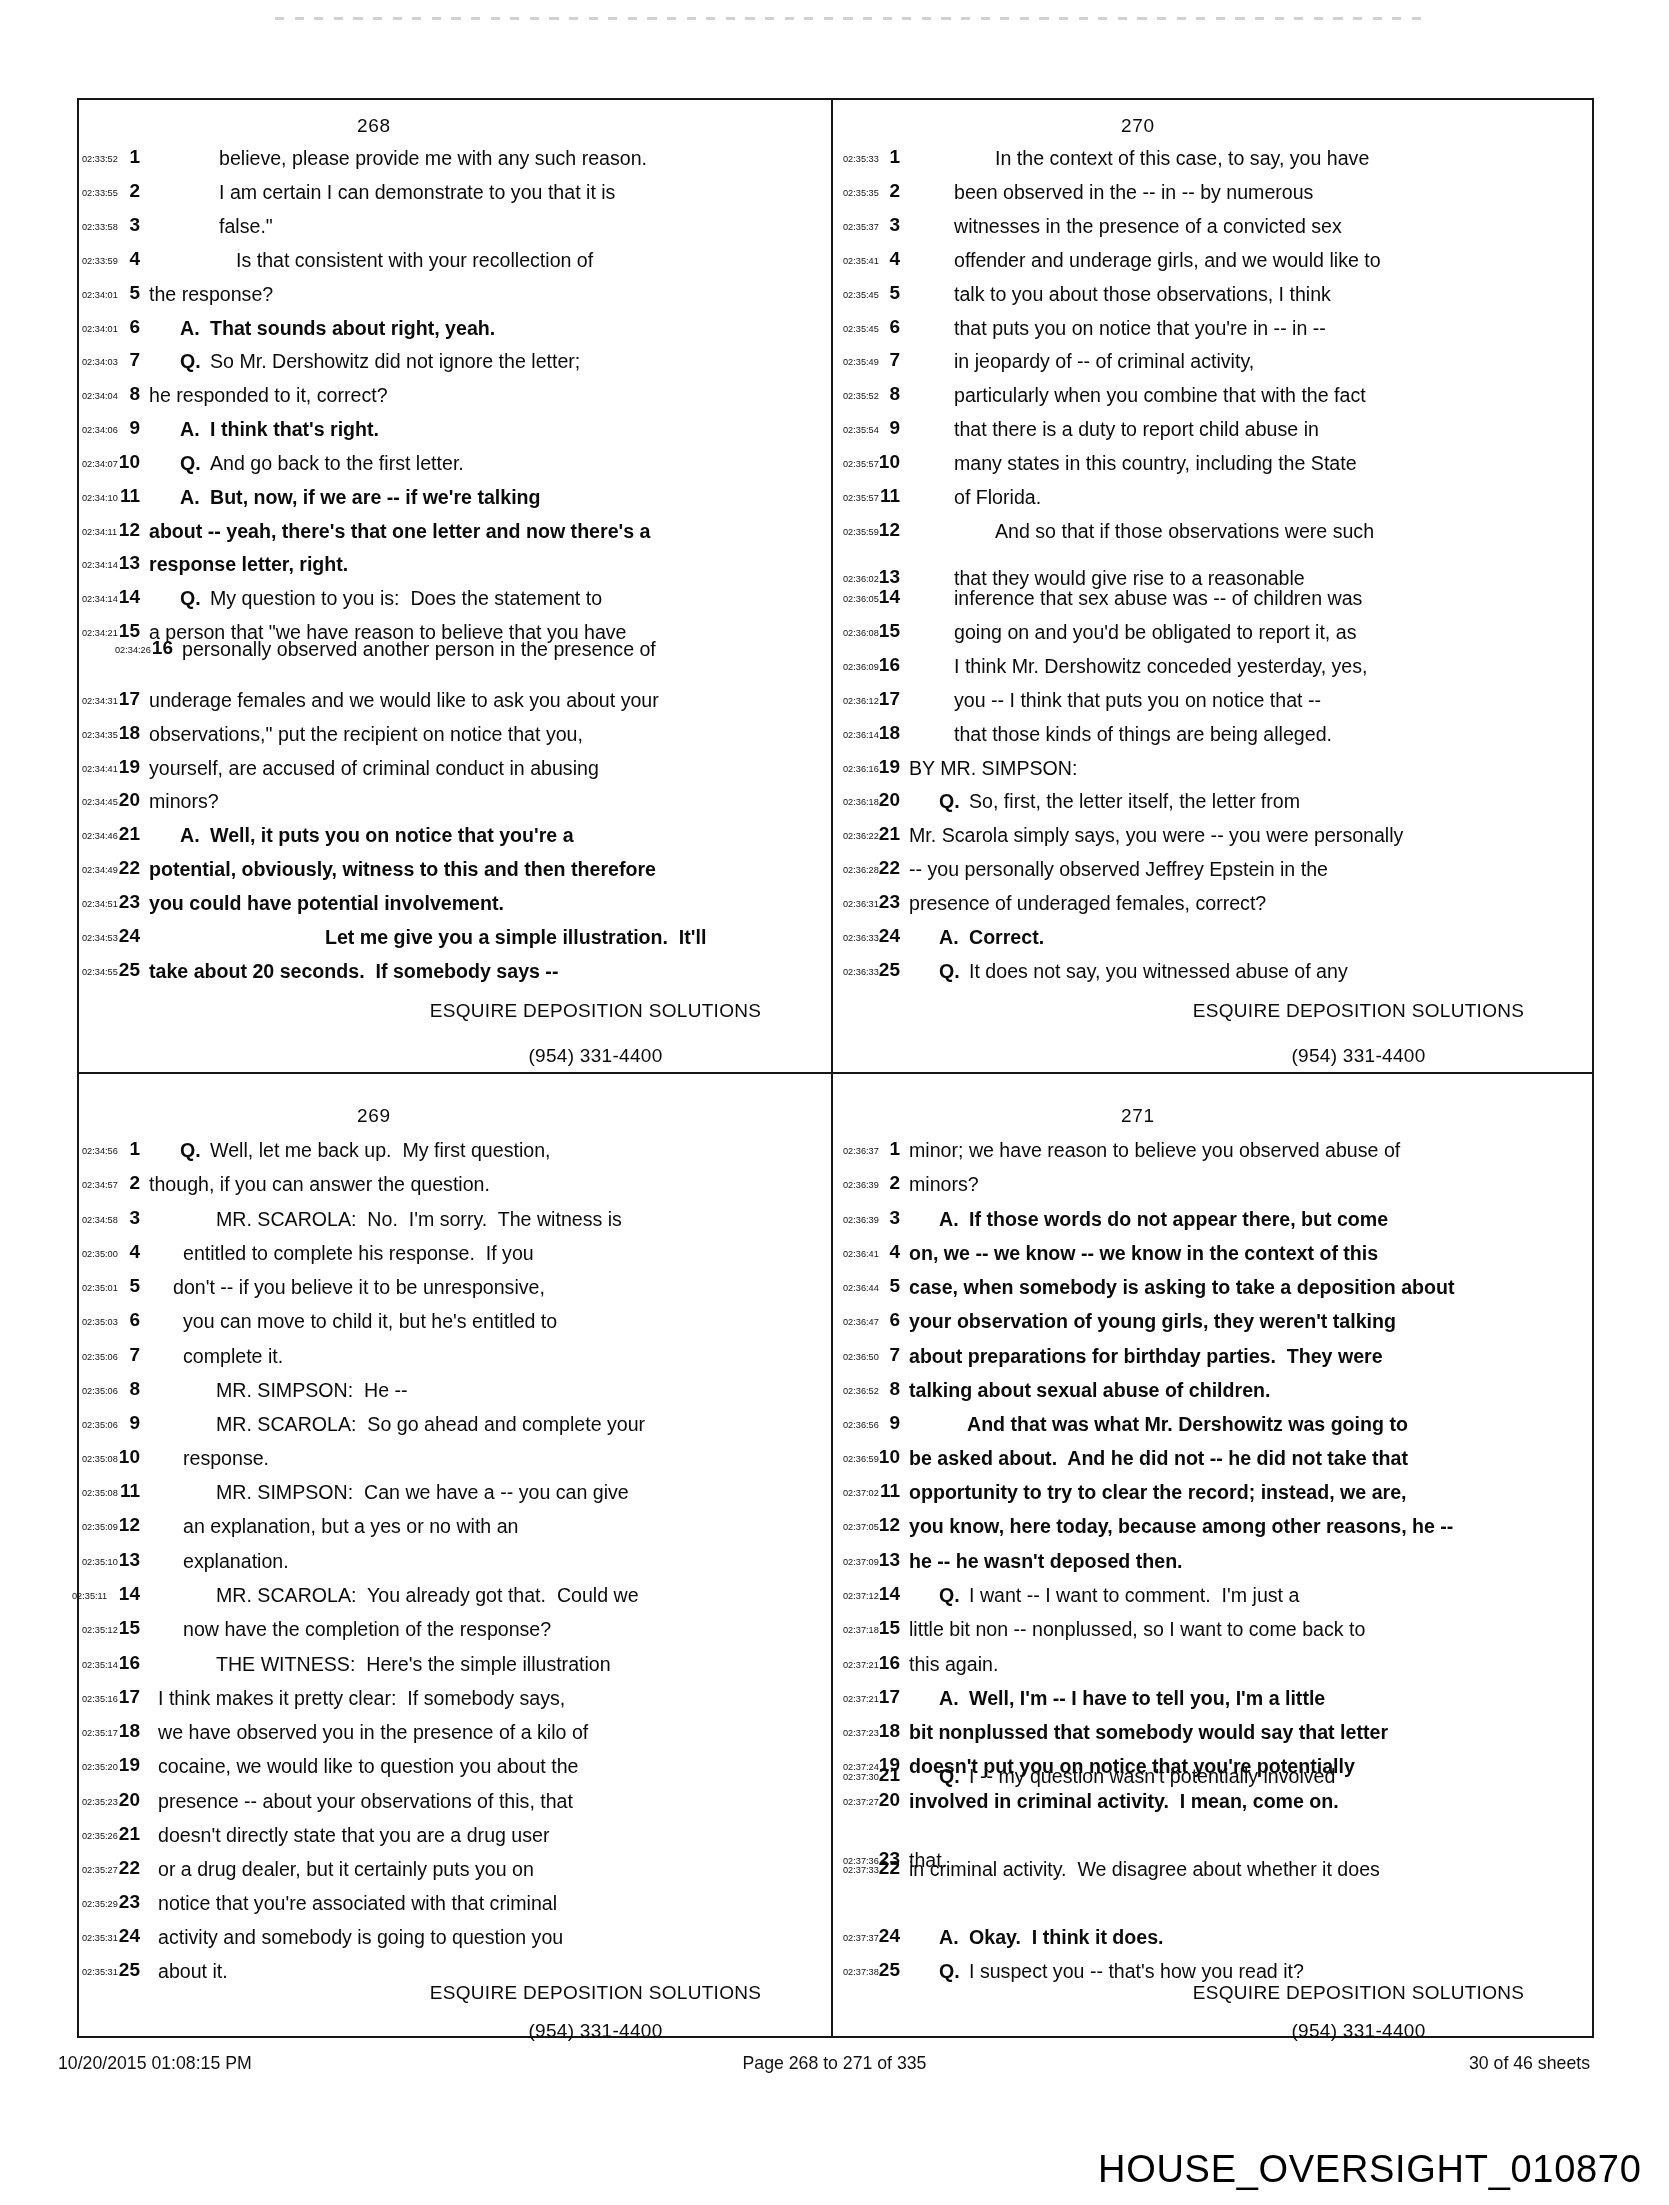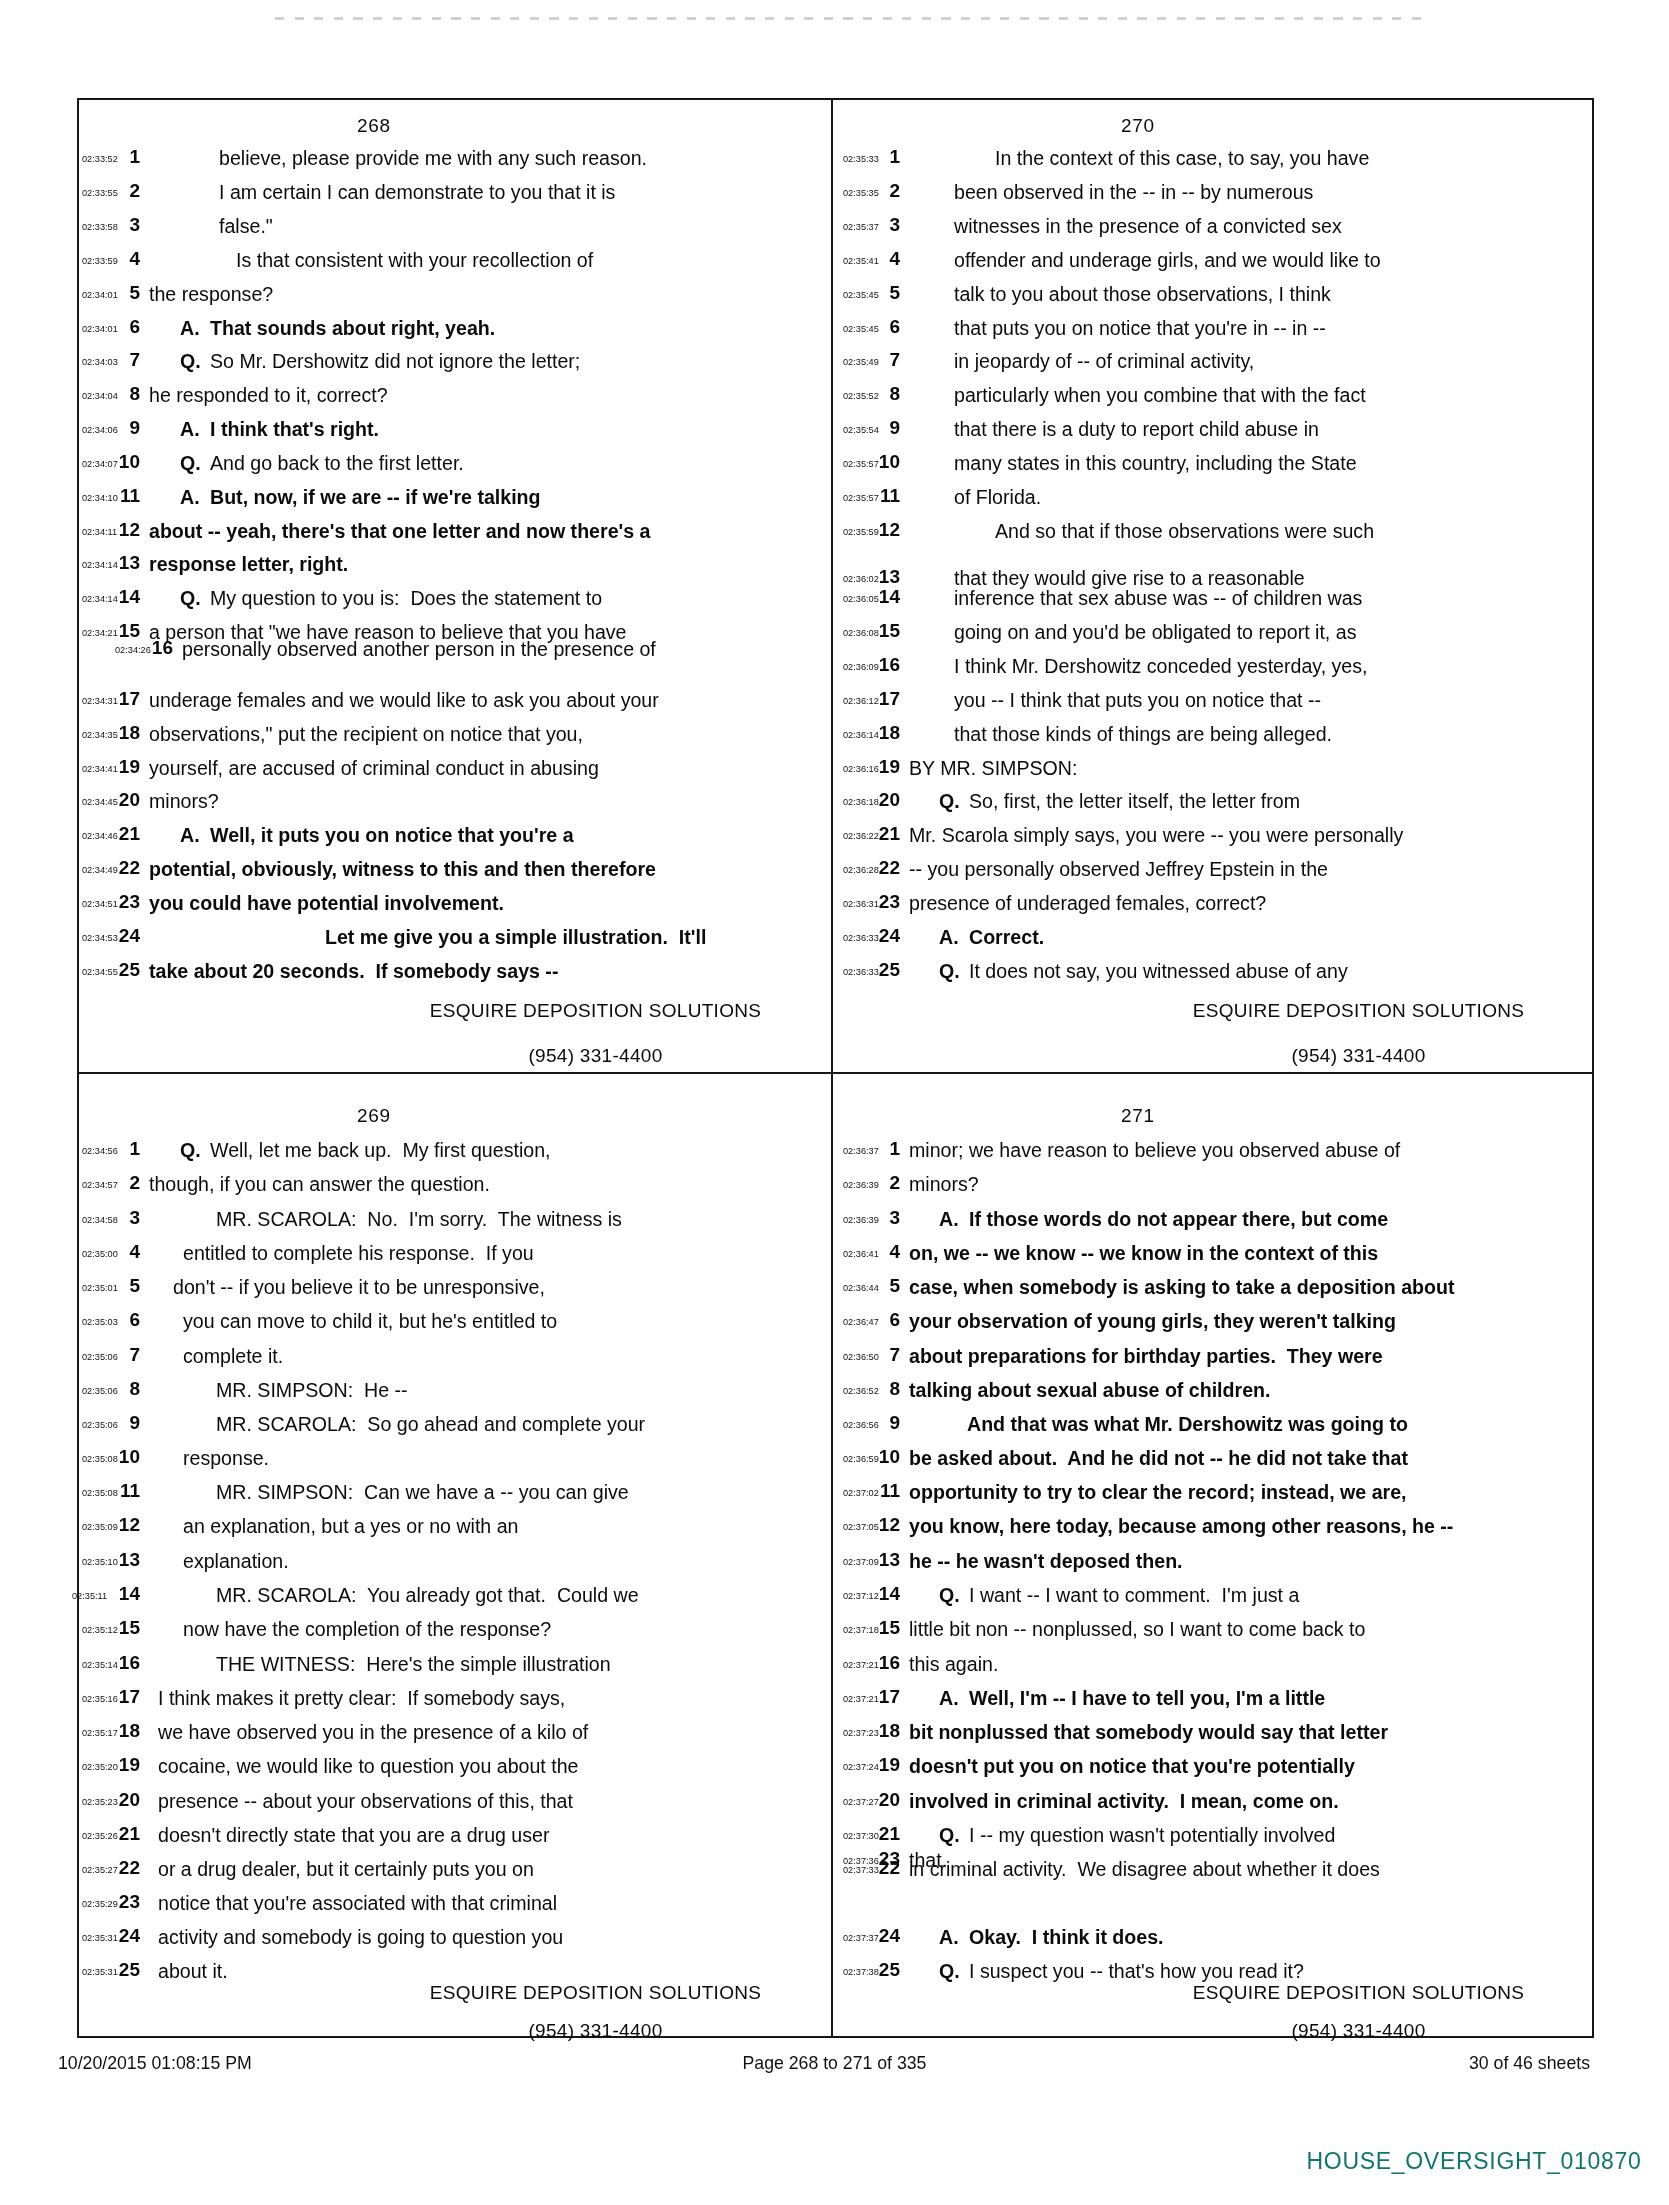--- a/index.html
+++ b/index.html
@@ -25,21 +25,21 @@
   .tx{position:absolute;top:2px;font-size:19.6px;line-height:23.6px;white-space:pre;}
   .tx .bold{font-weight:700;}
   .qm{display:inline-block;min-width:30px;font-weight:700;}
   .centerline{position:absolute;width:785px;text-align:center;font-size:19px;letter-spacing:0.3px;white-space:pre;}
   .footer-text{position:absolute;top:2053px;font-size:17.7px;color:#101010;white-space:pre;}
   #footer-date{left:58px;}
   #footer-range{left:442px;width:785px;text-align:center;}
   #footer-sheets{right:79px;}
   #exhibit-id{
     position:absolute;right:27.5px;top:2148px;
-    font-size:23px;letter-spacing:0.7px;color:#0f766e;white-space:pre;
+    font-size:38px;letter-spacing:0.7px;color:#000000;white-space:pre;
   }
 </style>
 </head>
 <body>
 
 <div class="scan-noise"></div>
 
 <div class="frame">
   <div class="vdiv"></div>
   <div class="hdiv"></div>
@@ -524,21 +524,21 @@
     <div class="trow" style="top: 1753px;">
       <span class="ts" style="left:843px">02:37:24</span>
       <span class="ln" style="left:844px">19</span>
       <span class="tx" style="left:909px"><span class="bold">doesn't put you on notice that you're potentially</span></span>
     </div>
     <div class="trow" style="top: 1788px;">
       <span class="ts" style="left:843px">02:37:27</span>
       <span class="ln" style="left:844px">20</span>
       <span class="tx" style="left:909px"><span class="bold">involved in criminal activity.  I mean, come on.</span></span>
     </div>
-    <div class="trow" style="top: 1822px;">
+    <div class="trow" style="top: 1763px;">
       <span class="ts" style="left:843px">02:37:30</span>
       <span class="ln" style="left:844px">21</span>
       <span class="tx" style="left:939px"><span class="qm">Q.</span><span class="">I -- my question wasn't potentially involved</span></span>
     </div>
     <div class="trow" style="top: 1856px;">
       <span class="ts" style="left:843px">02:37:33</span>
       <span class="ln" style="left:844px">22</span>
       <span class="tx" style="left:909px"><span class="">in criminal activity.  We disagree about whether it does</span></span>
     </div>
     <div class="trow" style="top: 1847px;">

